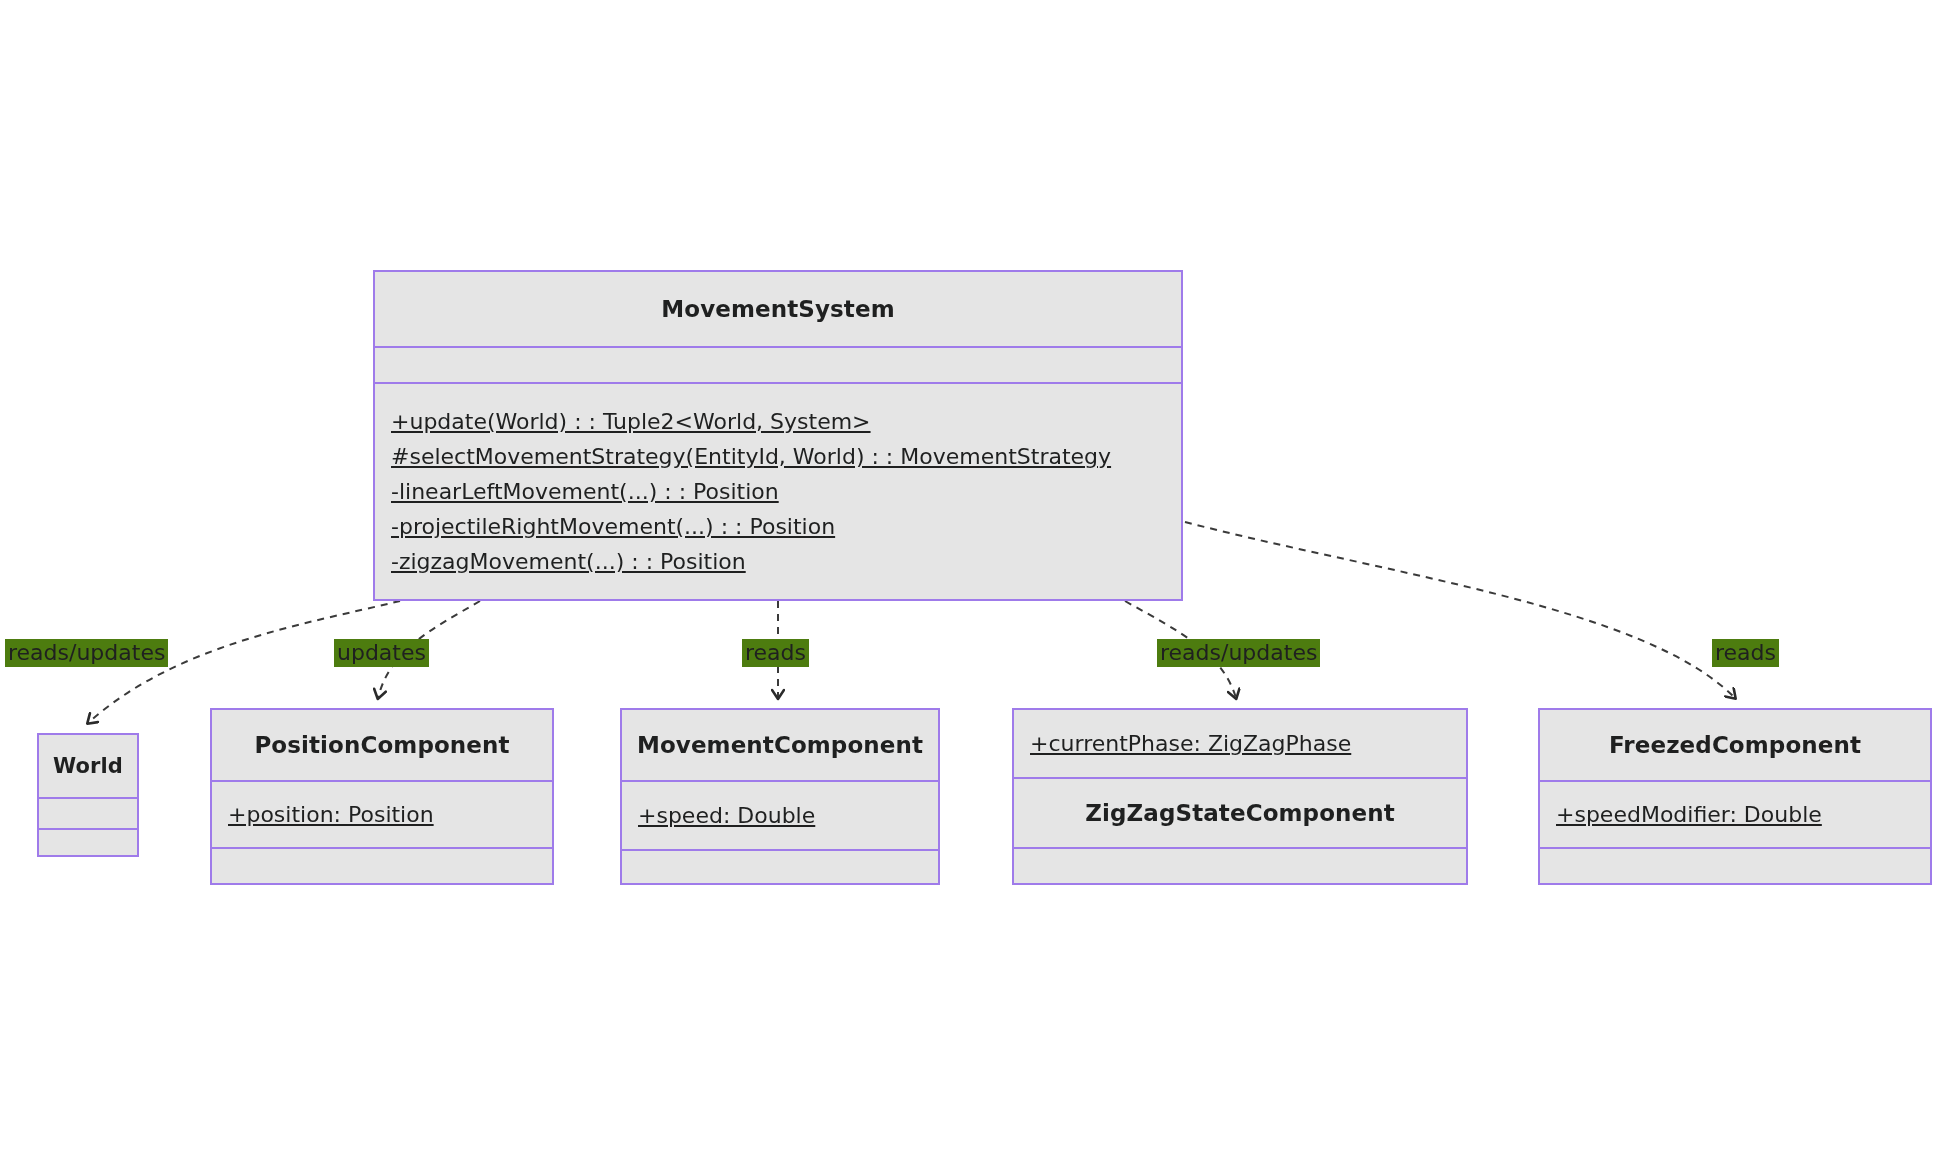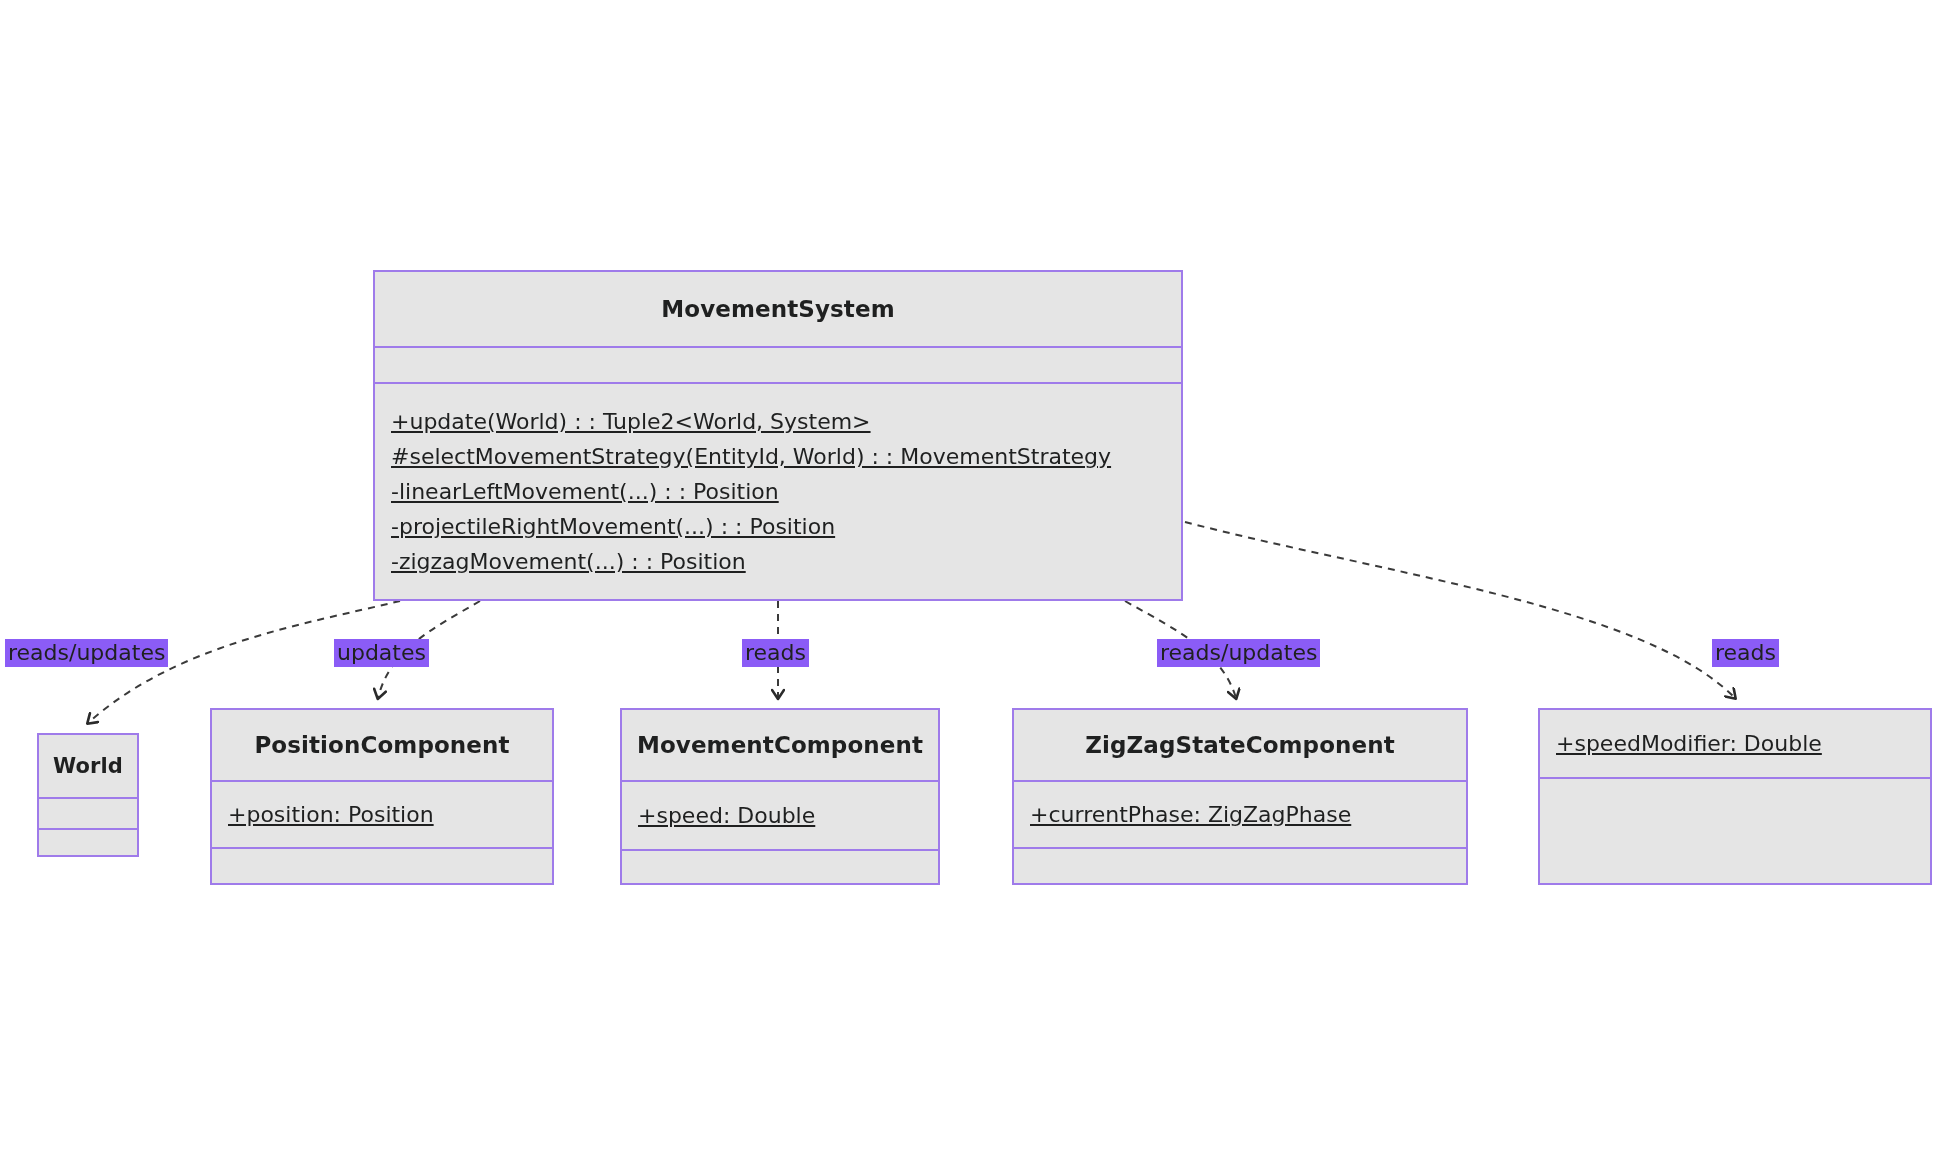--- a/index.html
+++ b/index.html
@@ -42,21 +42,21 @@
     font-size:22px;
     color:#1f2020;
     padding-left:16px;
     line-height:35px;
     white-space:nowrap;
     text-decoration:underline;
   }
 
   .edge-label{
     position:absolute;
-    background:#8b5cf6;
+    background:#4d7c0f;
     color:#1f2020;
     font-size:22px;
     line-height:26px;
     padding:1px 3px;
     white-space:nowrap;
     box-sizing:border-box;
   }
 </style>
 </head>
 <body>
@@ -123,29 +123,32 @@
     <div class="compartment" style="height:70px;">
       <div class="cls-title">MovementComponent</div>
     </div>
     <div class="compartment" style="height:69px;">
       <div class="member">+speed: Double</div>
     </div>
     <div class="compartment" style="flex:1;"></div>
   </div>
 
   <div class="uml-class" style="left:1012px; top:708px; width:456px; height:177px;">
+    <div class="compartment" style="height:67px;">
+      <div class="member">+currentPhase: ZigZagPhase</div>
+    </div>
     <div class="compartment" style="height:70px;">
       <div class="cls-title">ZigZagStateComponent</div>
-    </div>
-    <div class="compartment" style="height:67px;">
-      <div class="member">+currentPhase: ZigZagPhase</div>
     </div>
     <div class="compartment" style="flex:1;"></div>
   </div>
 
   <div class="uml-class" style="left:1538px; top:708px; width:394px; height:177px;">
+    <div class="compartment" style="height:70px;">
+      <div class="cls-title">FreezedComponent</div>
+    </div>
     <div class="compartment" style="height:67px;">
       <div class="member">+speedModifier: Double</div>
     </div>
     <div class="compartment" style="flex:1;"></div>
   </div>
 
 </div>
 
 </body></html>

